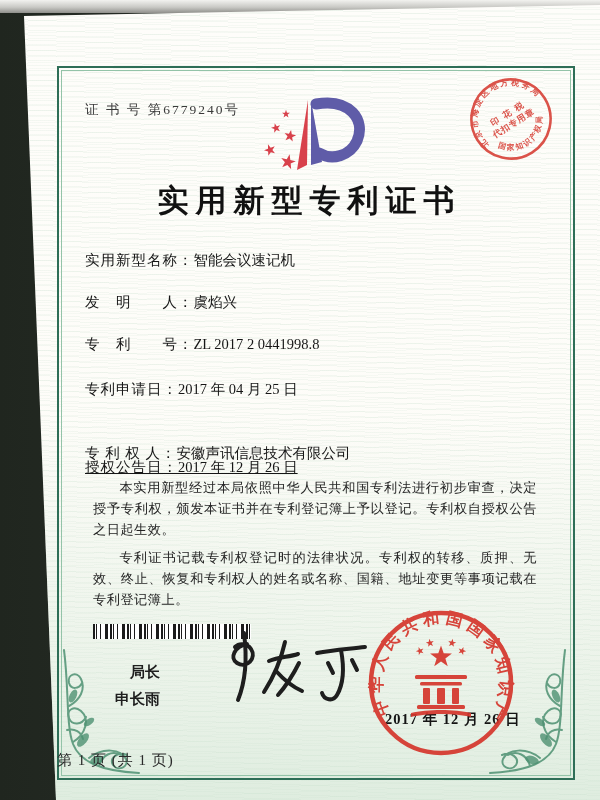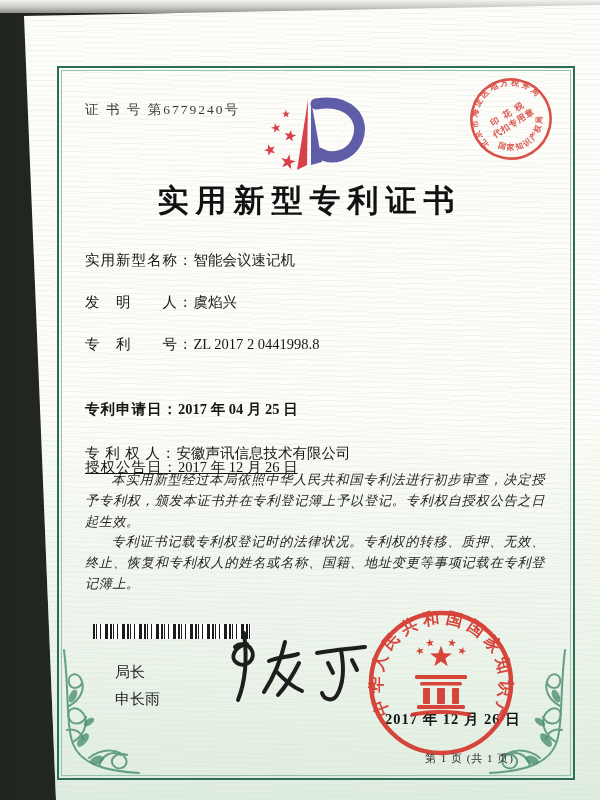--- a/index.html
+++ b/index.html
@@ -24,33 +24,33 @@
   #frame-inner{position:absolute;left:2px;top:2px;right:2px;bottom:2px;
     border:1px solid #93c3a8;}
   .txt{position:absolute;color:#1c1c1c;white-space:nowrap;font-family:Liberation Serif, serif;}
   #cert-number{left:85px;top:101px;font-size:13.5px;letter-spacing:2px;color:#3a3a3a;}
   #logo{position:absolute;left:252px;top:94px;width:118px;height:88px;}
   #title{left:57px;top:180px;width:505px;text-align:center;font-size:31px;
     font-weight:600;letter-spacing:7px;color:#111;}
   .field{position:absolute;left:85px;font-size:14.5px;color:#161616;}
   .field .lab{letter-spacing:1px;}
   #field-0{top:251px;} #field-1{top:293px;} #field-2{top:335px;text-align:center;}
-  #field-3{top:400px;font-weight:bold;} #field-4{top:417px;margin-top:27px;} #field-5{top:458px;text-decoration:underline;}
+  #field-3{top:380px;} #field-4{top:417px;margin-top:27px;} #field-5{top:458px;text-decoration:underline;}
   #body-text{position:absolute;left:85px;top:470px;width:460px;
     font-size:13.2px;line-height:20.8px;color:#242424;text-align:justify;}
-  #body-text p{margin:0;text-indent:2em;letter-spacing:0.5px;font-style:italic;}
+  #body-text p{margin:8px;text-indent:2em;letter-spacing:0.5px;}
   #barcode{position:absolute;left:93px;top:624px;width:158px;height:15px;
     background:
       repeating-linear-gradient(90deg,#1b1b1b 0 2px,#fff 2px 3px,#1b1b1b 3px 4px,#fff 4px 7px,#1b1b1b 7px 8px,#fff 8px 12px,#1b1b1b 12px 15px,#fff 15px 17px);}
   #signer{position:absolute;left:115px;top:658px;font-size:15px;color:#1f1f1f;
-    font-family:"Liberation Sans","DejaVu Sans",sans-serif;font-weight:400;line-height:27px;}
+    font-family:"Liberation Sans","DejaVu Sans",sans-serif;font-weight:700;line-height:27px;text-align:right;}
   #signature{position:absolute;left:205px;top:628px;width:170px;height:82px;}
   #seal-main{position:absolute;left:366px;top:608px;width:150px;height:150px;opacity:0.92;}
   #date-stamp{left:385px;top:710px;font-size:14.5px;font-weight:600;color:#141414;letter-spacing:1px;}
-  #footer{left:57px;top:751px;width:457px;text-align:right;font-size:11px;color:#2a2a2a;letter-spacing:1px;}
+  #footer{left:57px;top:751px;width:457px;text-align:left;font-size:15px;color:#2a2a2a;letter-spacing:1px;}
   #seal-tax{position:absolute;left:468px;top:76px;width:86px;height:86px;
     transform:rotate(-32deg);opacity:0.85;}
   .ornament{position:absolute;width:92px;height:130px;}
   #ornament-bl{left:59px;top:646px;}
   #ornament-br{left:478px;top:646px;transform:scaleX(-1);}
 </style>
 </head>
 <body>
 
 <div id="canvas">

